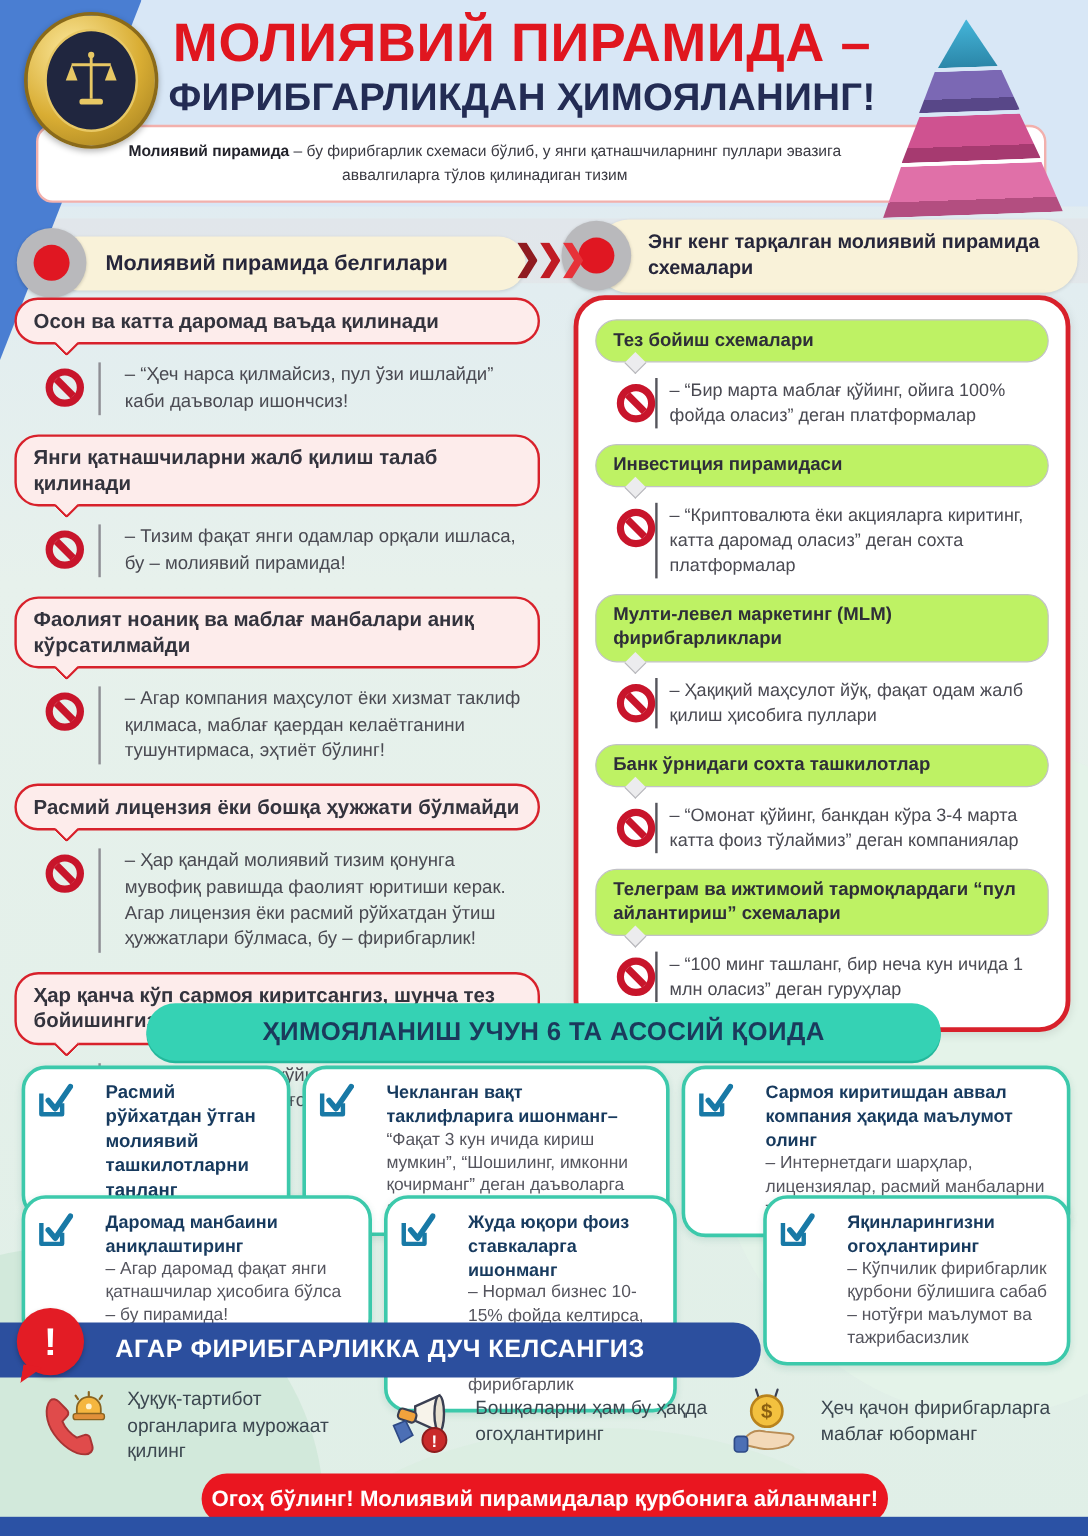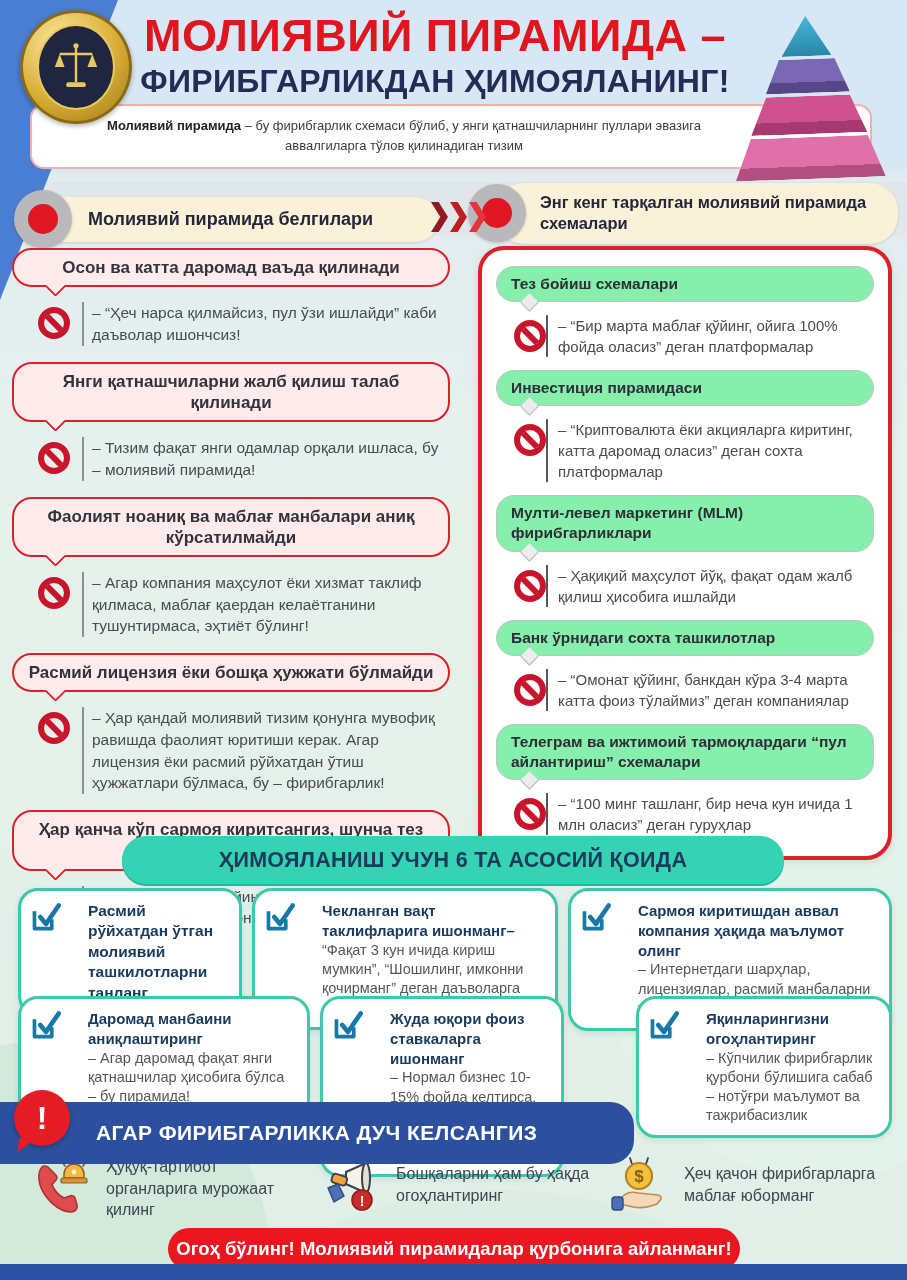--- a/index.html
+++ b/index.html
@@ -53,35 +53,35 @@
   .chip-left .chip-pill{padding:12px 20px 12px 46px;font-size:18px;}
   .chip-right .chip-pill{padding:9px 16px 9px 44px;font-size:16.5px;line-height:1.3;}
   .chevrons{position:absolute;left:431px;top:202px;display:flex;z-index:3;}
   .chev{width:17px;height:30px;margin-right:2px;clip-path:polygon(0 0,45% 0,100% 50%,45% 100%,0 100%,55% 50%);}
   .chev1{background:#8f1b20;}.chev2{background:#c01c24;}.chev3{background:#e63239;}
 
   
   .left-col{position:absolute;left:12px;top:248px;width:438px;z-index:2;}
   .sign{margin-bottom:10px;}
   .sign-pill{position:relative;background:#fdeceb;border:2.5px solid #d8212b;border-radius:20px;
-             padding:7px 14px;font-weight:800;font-size:17px;color:#33333d;line-height:1.25;text-align:center;}
+             padding:7px 14px;font-weight:800;font-size:17px;color:#33333d;line-height:1.25;}
   .sign-pill::after{content:"";position:absolute;left:34px;bottom:-9px;width:13px;height:13px;background:#fdeceb;
              border-right:2.5px solid #d8212b;border-bottom:2.5px solid #d8212b;transform:rotate(45deg);
              border-bottom-right-radius:3px;}
   .sign-body{display:flex;gap:12px;padding:15px 4px 6px 26px;align-items:flex-start;}
   .no-icon{flex:none;width:20px;height:20px;border:6px solid #c8152b;border-radius:50%;position:relative;margin-top:5px;}
   .no-icon::after{content:"";position:absolute;left:0;top:7px;width:20px;height:6px;background:#c8152b;transform:rotate(45deg);}
-  .sign-text{border-left:2px solid #8e8e94;padding-left:8px;font-size:15.5px;color:#4a4a52;line-height:1.4;}
+  .sign-text{border-left:2px solid #8e8e94;padding-left:20px;font-size:15.5px;color:#4a4a52;line-height:1.4;}
 
   
   .right-box{position:absolute;left:478px;top:246px;width:414px;box-sizing:border-box;background:#fff;
              border:4px solid #d8212b;border-radius:26px;padding:16px 14px 8px;z-index:2;
              box-shadow:0 2px 8px rgba(0,0,0,.10);}
   .scheme{margin-bottom:8px;}
-  .scheme-pill{position:relative;background:#86efac;border:1.5px solid #c2c2c6;border-radius:18px;
+  .scheme-pill{position:relative;background:#bef264;border:1.5px solid #c2c2c6;border-radius:18px;
                padding:7px 14px;font-weight:800;font-size:15.5px;color:#2e2e38;line-height:1.3;}
   .scheme-pill::after{content:"";position:absolute;left:26px;bottom:-8px;width:12px;height:12px;background:#ececee;
                border-right:1.5px solid #b8b8bc;border-bottom:1.5px solid #b8b8bc;transform:rotate(45deg);}
   .scheme-body{display:flex;gap:0;padding:13px 2px 5px 18px;align-items:flex-start;}
   .scheme-text{border-left:2px solid #55555c;padding-left:10px;font-size:15px;color:#4a4a52;line-height:1.4;}
 
   
   .rules-banner{position:absolute;left:122px;top:836px;width:662px;height:48px;background:#35d2b4;border-radius:30px;
                 display:flex;align-items:center;justify-content:center;font-weight:800;font-size:21.5px;color:#1b3a5c;
                 letter-spacing:.3px;z-index:2;box-shadow:0 2px 0 #24b89c;}
@@ -93,21 +93,21 @@
   .card-text{font-size:14.5px;line-height:1.32;color:#55555e;}
   .card1{left:18px;top:888px;width:224px;min-height:96px;}
   .card1 .card-bold{font-size:15.5px;}
   .card2{left:252px;top:888px;width:306px;min-height:96px;}
   .card3{left:568px;top:888px;width:324px;min-height:96px;}
   .card4{left:18px;top:996px;width:292px;}
   .card5{left:320px;top:996px;width:244px;}
   .card6{left:636px;top:996px;width:256px;}
 
   
-  .alert-banner{position:absolute;left:0;top:1102px;width:634px;height:62px;background:#2c4f9e;
+  .alert-banner{position:absolute;left:0;top:1102px;width:634px;height:46px;background:#2c4f9e;
                 border-radius:0 24px 24px 0;display:flex;align-items:center;padding-left:96px;box-sizing:border-box;
                 color:#fff;font-weight:800;font-size:21px;letter-spacing:.4px;z-index:3;}
   .alert-bubble{position:absolute;left:14px;top:1090px;width:56px;height:56px;background:#e31c25;border-radius:50%;
                 display:flex;align-items:center;justify-content:center;z-index:4;box-shadow:0 2px 4px rgba(0,0,0,.25);
                 color:#fff;font-weight:800;font-size:32px;}
   .alert-bubble::after{content:"";position:absolute;left:4px;bottom:-8px;width:16px;height:16px;background:#e31c25;
                 clip-path:polygon(0 0,100% 0,0 100%);transform:rotate(10deg);}
 
   .em-item{position:absolute;display:flex;align-items:center;gap:14px;z-index:2;}
   .em1{left:30px;top:1156px;width:282px;}
@@ -232,21 +232,21 @@
       <div class="scheme-pill">Инвестиция пирамидаси</div>
       <div class="scheme-body">
           <div class="no-icon"></div>
         <div class="scheme-text">– “Криптовалюта ёки акцияларга киритинг, катта  даромад оласиз” деган сохта платформалар</div>
         </div>
     </div>
     <div class="scheme">
       <div class="scheme-pill">Мулти-левел маркетинг (MLM) фирибгарликлари</div>
       <div class="scheme-body">
           <div class="no-icon"></div>
-        <div class="scheme-text">– Ҳақиқий маҳсулот йўқ, фақат одам жалб қилиш ҳисобига ишлайди</div>
+        <div class="scheme-text">– Ҳақиқий маҳсулот йўқ, фақат одам жалб қилиш ҳисобига пуллари</div>
         </div>
     </div>
     <div class="scheme">
       <div class="scheme-pill">Банк ўрнидаги сохта ташкилотлар</div>
       <div class="scheme-body">
           <div class="no-icon"></div>
         <div class="scheme-text">– “Омонат қўйинг, банкдан кўра 3-4 марта катта фоиз тўлаймиз” деган компаниялар</div>
         </div>
     </div>
     <div class="scheme">

